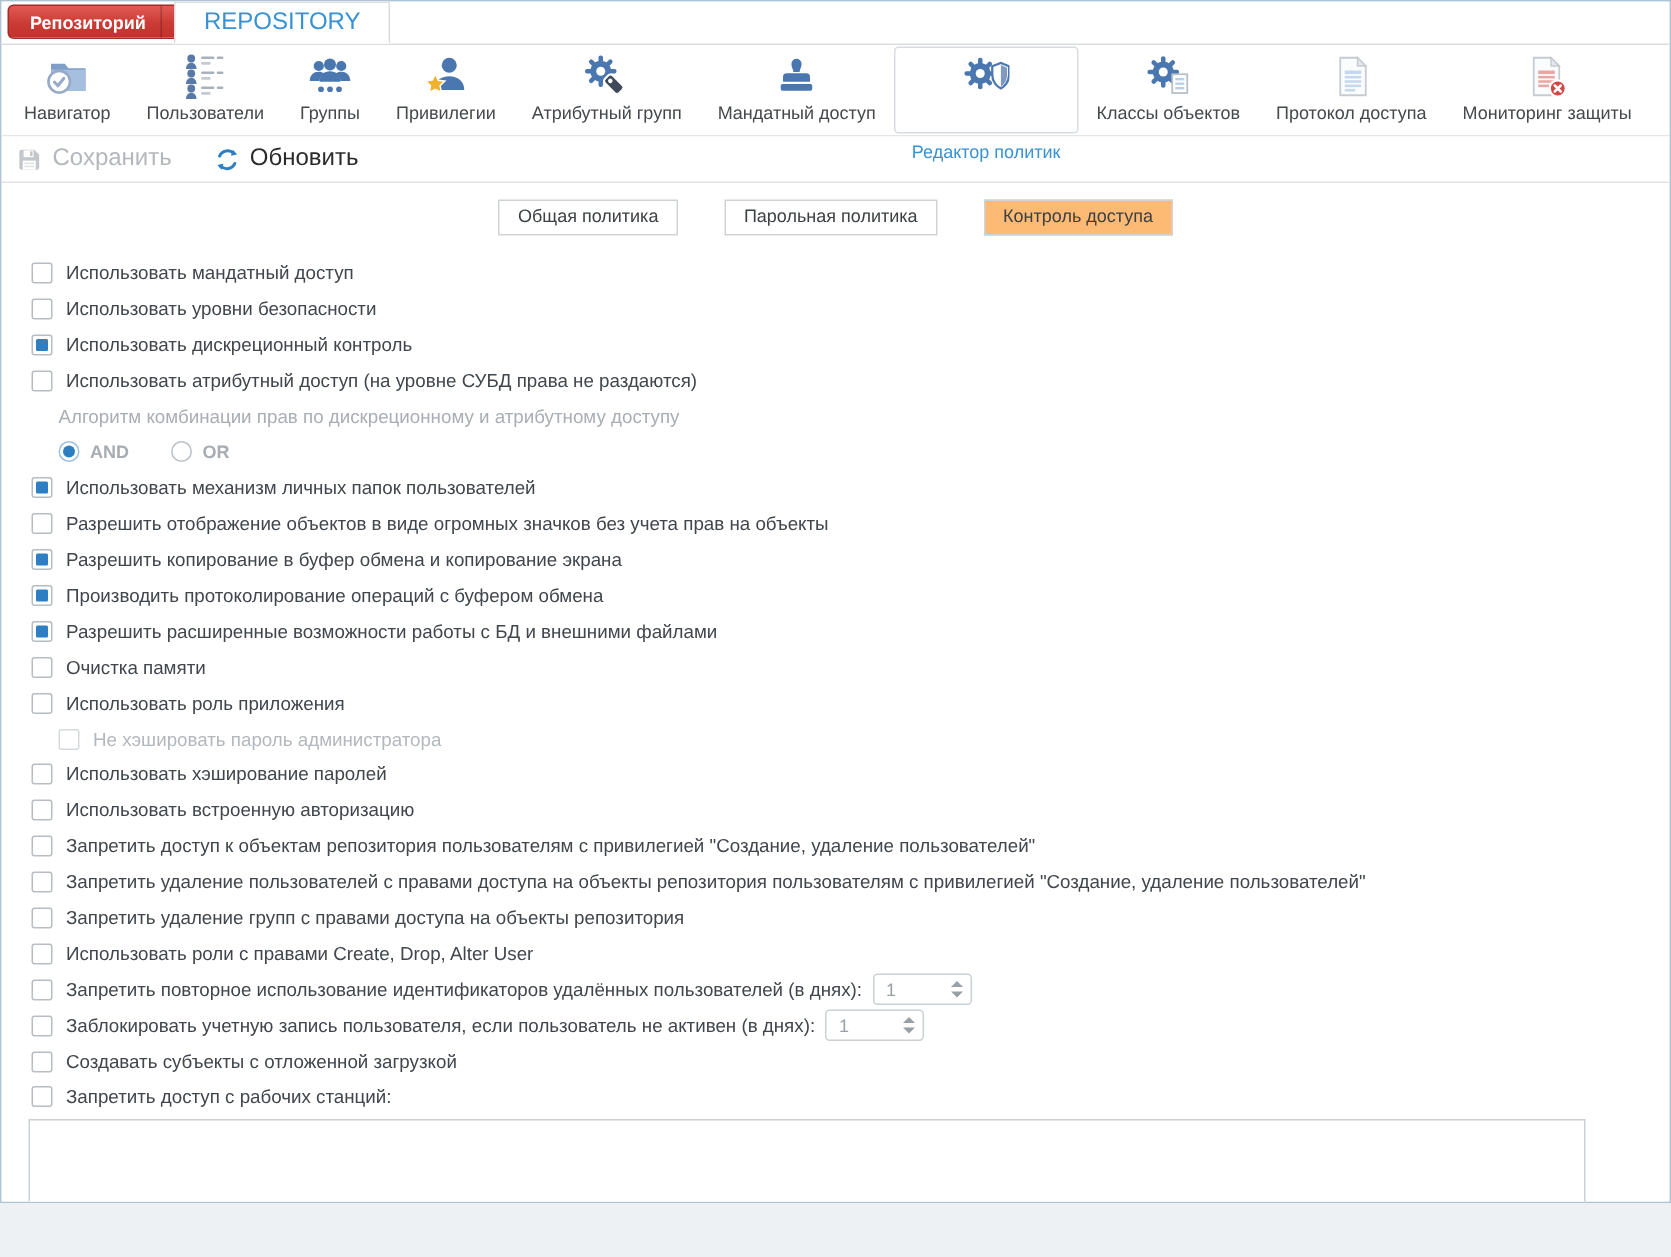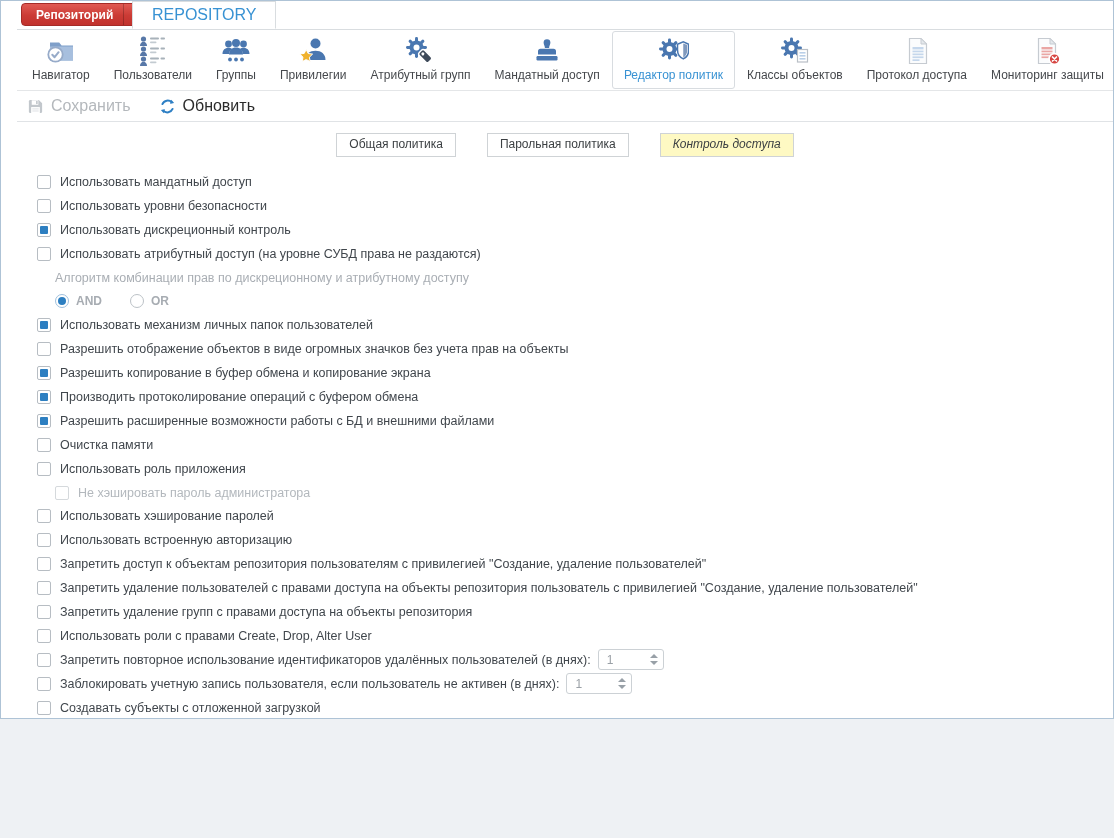--- a/index.html
+++ b/index.html
@@ -1,19 +1,19 @@
 <!DOCTYPE html>
 <html><head>
 <meta charset="utf-8">
 <style>
   html,body{margin:0;padding:0;background:#eef1f4;}
   .window{
-    width:1114px;height:719px;box-sizing:border-box;background:#fff;
+    width:1114px;height:802px;box-sizing:border-box;background:#fff;
     border:1px solid #aec3d6;font-family:"Liberation Sans",sans-serif;
-    position:relative;overflow:hidden;padding-left:16px;
+    position:relative;overflow:hidden;
   }
   
   .tabstrip{height:28px;border-bottom:1px solid #d9dde0;position:relative;background:#fff;}
   .repo-btn{
     position:absolute;left:4px;top:2px;height:23px;display:flex;align-items:center;
     background:linear-gradient(#e05a53,#cb3b35 55%,#c1322d);
     border:1px solid #a52b27;border-radius:4px;color:#fff;font-size:12px;font-weight:bold;
     cursor:pointer;box-sizing:border-box;
   }
   .repo-btn .lbl{padding:0 10px 0 14px;}
@@ -23,39 +23,39 @@
     position:absolute;left:115px;top:0;height:28px;box-sizing:border-box;background:#fff;
     border:1px solid #d9dde0;border-bottom:1px solid #fff;display:flex;align-items:center;
     padding:0 19px;color:#3892d3;font-size:16px;cursor:pointer;z-index:2;top:0;
   }
   
   .ribbon{height:60px;border-bottom:1px solid #e4e6e8;display:flex;align-items:stretch;padding:0 3px;background:#fff;}
   .ritem{
     display:flex;flex-direction:column;align-items:center;justify-content:flex-start;
     padding:3px 11px 0;margin:1px 0;border:1px solid transparent;border-radius:3px;cursor:pointer;
   }
-  .ritem.sel{border-color:#d8dce0;}
+  .ritem.sel{border-color:#d8dce0;gap:26px;}
   .ricon{width:32px;height:32px;flex:none;}
   .ricon svg{display:block;}
   .rlabel{font-size:12px;color:#45484c;margin-top:1px;white-space:nowrap;}
   .ritem.sel .rlabel{color:#3892d3;}
   
   .toolbar{height:30px;border-bottom:1px solid #e0e3e6;display:flex;align-items:center;padding:0 10px;gap:28px;background:#fff;}
   .tbtn{display:flex;align-items:center;gap:7px;font-size:16px;color:#2b2b2b;cursor:pointer;}
   .tbtn .ti{width:17px;height:17px;display:inline-flex;}
   .tbtn.disabled{color:#b4b8bc;cursor:default;}
   
   .content{padding-top:11px;background:#fff;}
   .segwrap{display:flex;justify-content:center;gap:32px;}
   .segbtn{
     border:1px solid #cfd3d6;background:#fff;padding:0 12px;height:22px;line-height:21px;
     font-size:12px;color:#3c4043;margin-left:-1px;cursor:pointer;white-space:nowrap;
   }
   .segbtn:first-child{margin-left:0;}
-  .segbtn.active{background:#fef9c3;font-style:italic;}
+  .segbtn.active{background:#fdba74;}
   .list{padding:13px 18px 0 20px;}
   .crow{display:flex;align-items:center;height:23.9px;}
   .crow.ind{padding-left:18px;}
   .cb{width:14px;height:14px;box-sizing:border-box;border:1px solid #b7bdc3;border-radius:2px;background:#fff;
       display:inline-flex;align-items:center;justify-content:center;flex:none;cursor:pointer;}
   .cb.dis{border-color:#d5d9dc;}
   .cbi{width:8px;height:8px;background:#2d7fc1;border-radius:1px;}
   .clabel{margin-left:9px;font-size:12.5px;color:#40464c;cursor:pointer;white-space:nowrap;}
   .clabel.dis{color:#b3b8bd;}
   .glabel{font-size:12.5px;color:#a9aeb4;white-space:nowrap;}
@@ -369,21 +369,21 @@
         <div class="crow">
           <span class="cb"></span>
           <span class="clabel">Использовать встроенную авторизацию</span>
         </div>
         <div class="crow">
           <span class="cb"></span>
           <span class="clabel">Запретить доступ к объектам репозитория пользователям с привилегией "Создание, удаление пользователей"</span>
         </div>
         <div class="crow">
           <span class="cb"></span>
-          <span class="clabel">Запретить удаление пользователей с правами доступа на объекты репозитория пользователь с привилегией "Создание, удаление пользователей"</span>
+          <span class="clabel">Запретить удаление пользователей с правами доступа на объекты репозитория пользователям с привилегией "Создание, удаление пользователей"</span>
         </div>
         <div class="crow">
           <span class="cb"></span>
           <span class="clabel">Запретить удаление групп с правами доступа на объекты репозитория</span>
         </div>
         <div class="crow">
           <span class="cb"></span>
           <span class="clabel">Использовать роли с правами Create, Drop, Alter User</span>
         </div>
         <div class="crow">

